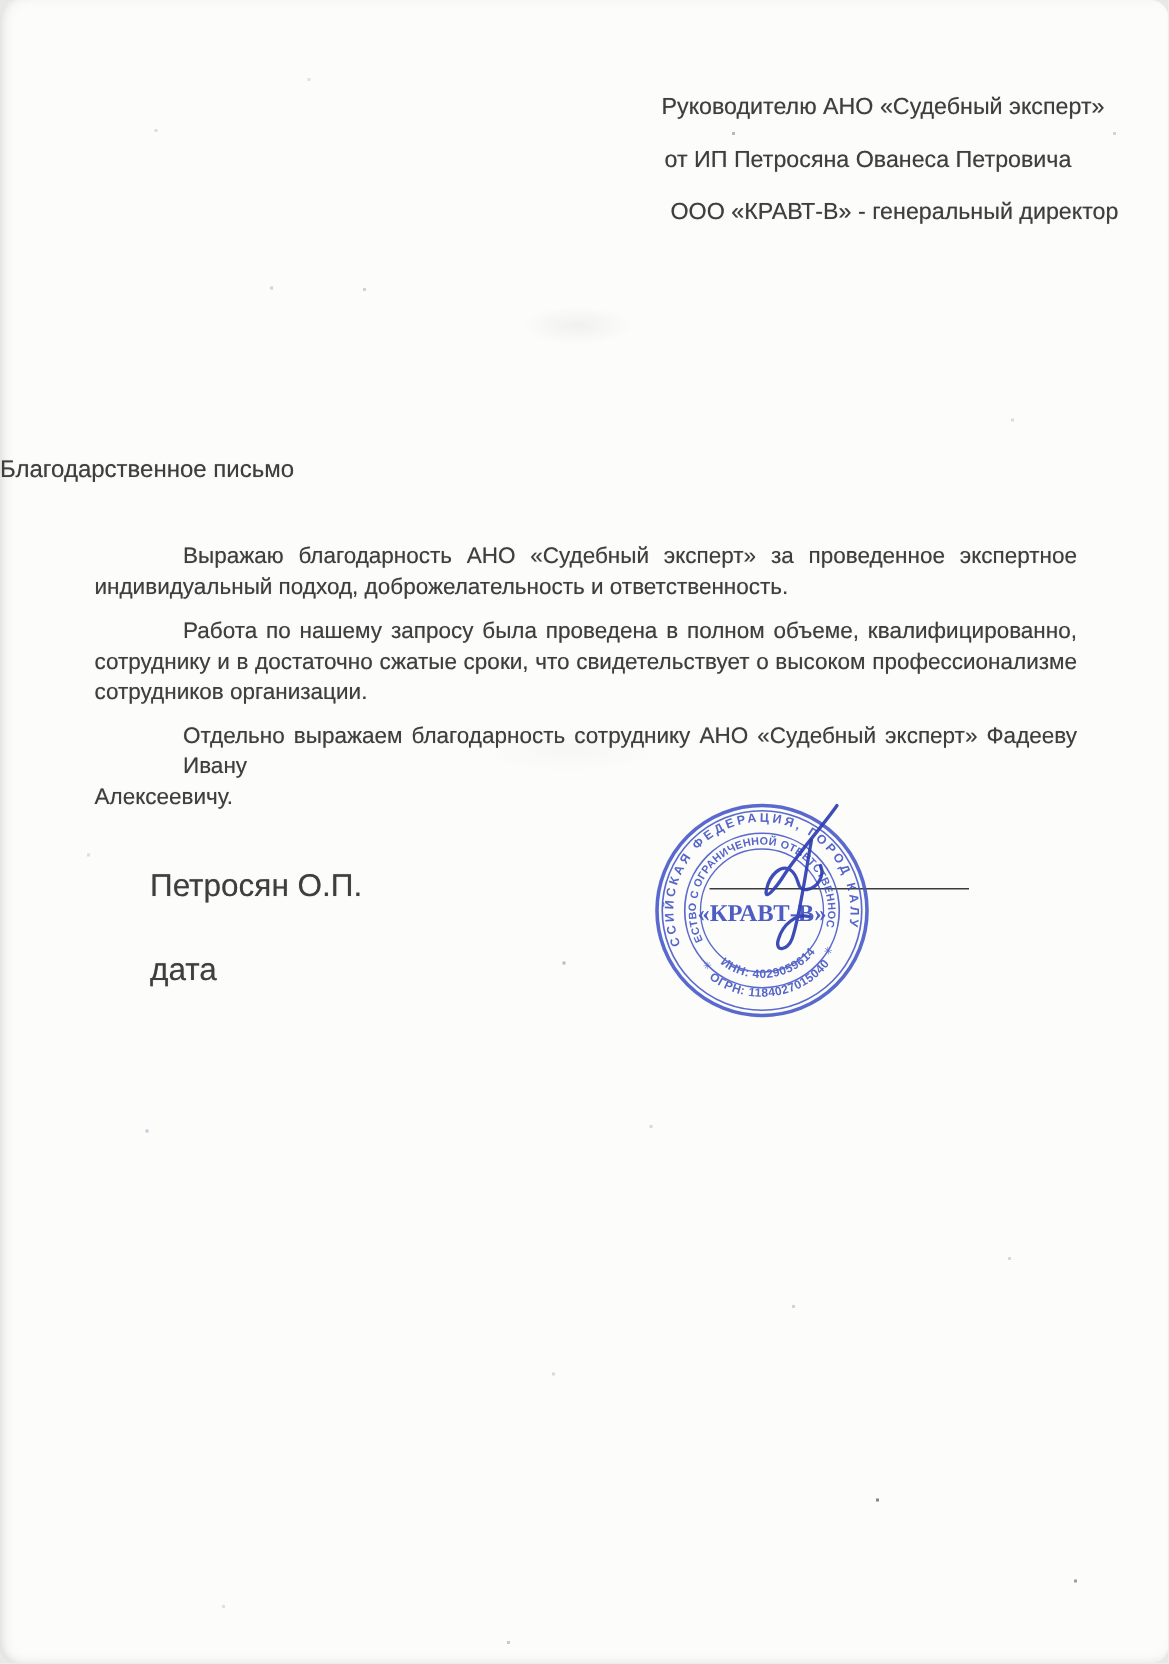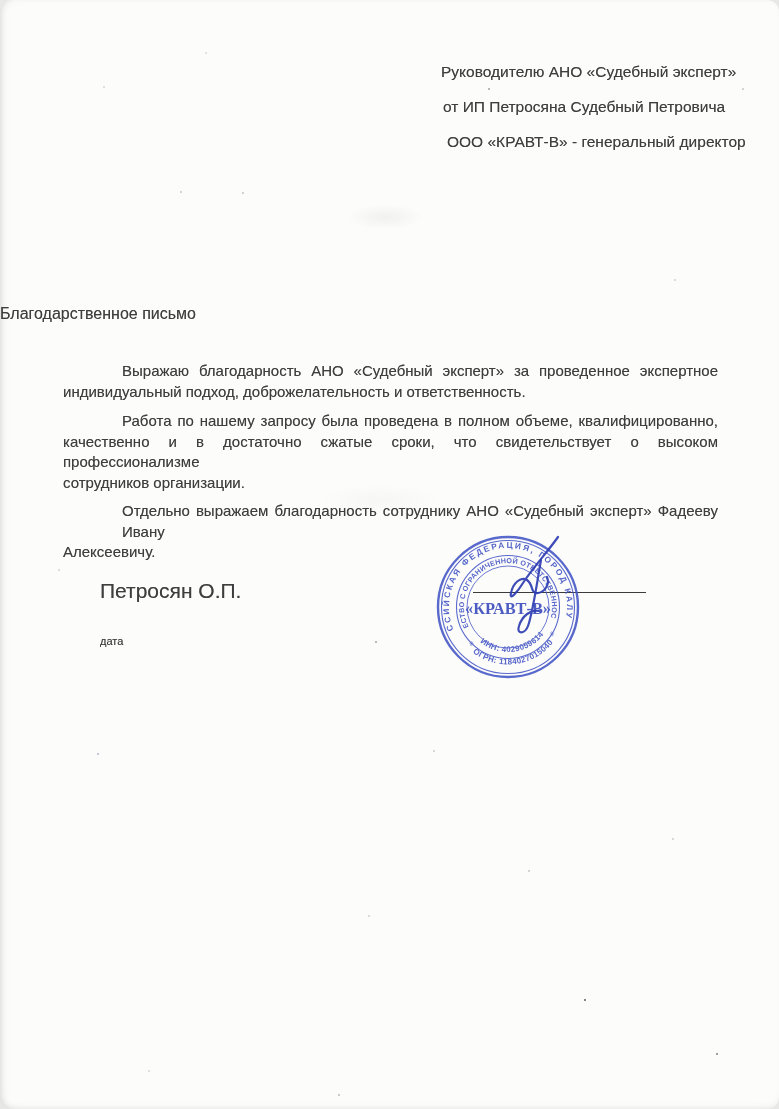--- a/index.html
+++ b/index.html
@@ -17,21 +17,21 @@
   .header-line:nth-child(3){padding-left:6px;}
   .title{position:absolute;left:0;top:305px;width:779px;text-align:left;font-size:16px;}
   .body-block{position:absolute;left:63px;top:361px;width:655px;font-size:15px;line-height:20.5px;}
   .para{margin:0 0 9px 0;}
   .para.p2{margin-bottom:8px;}
   .bline{text-align:justify;text-align-last:justify;}
   .bline.last{text-align-last:left;}
   .bline.indent{padding-left:59px;}
   .num{font-family:"DejaVu Sans",sans-serif;font-size:16px;letter-spacing:.2px;}
   .sig-name{position:absolute;left:100px;top:579px;font-size:21px;}
-  .date-label{position:absolute;left:100px;top:635px;font-size:11px;}
+  .date-label{position:absolute;left:100px;top:635px;font-size:21px;}
   .sig-line{position:absolute;left:473px;top:592px;width:173px;height:0;border-top:1.6px solid #3c3c3c;}
   .stamp-svg{position:absolute;left:423px;top:522px;width:170px;height:170px;}
   .stamp-ink{opacity:.88;}
   .ring-stroke{fill:none;stroke:#4355c6;}
   .ring-text{fill:#3e50c3;font-family:"Liberation Sans",sans-serif;font-weight:bold;}
   .ring-outer-text{font-size:8.3px;letter-spacing:.4px;}
   .ring-inner-text{font-size:7.2px;letter-spacing:.3px;}
   .ring-num-text{font-size:8px;letter-spacing:.3px;}
   .star-glyph{font-size:7px;fill:#3e50c3;}
   .company-name{fill:#3547bb;font-family:"Liberation Serif",serif;font-weight:bold;font-size:16px;}
@@ -66,34 +66,34 @@
 <body>
 
 <div class="page">
 
   <div class="specks"></div>
   <div class="smudge"></div>
   <div class="smudge2"></div>
 
   <div class="header-block doc-text">
     <div class="header-line">Руководителю АНО «Судебный эксперт»</div>
-    <div class="header-line">от ИП Петросяна Судебный Петровича</div>
+    <div class="header-line">от ИП Петросяна Ованеса Петровича</div>
     <div class="header-line">ООО «КРАВТ-В» - генеральный директор</div>
   </div>
 
   <div class="title doc-text">Благодарственное письмо</div>
 
   <div class="body-block doc-text">
     <div class="para p1">
       <div class="bline indent">Выражаю благодарность АНО «Судебный эксперт» за проведенное экспертное</div>
       <div class="bline last">индивидуальный подход, доброжелательность и ответственность.</div>
     </div>
     <div class="para p2">
       <div class="bline indent">Работа по нашему запросу была проведена в полном объеме, квалифицированно,</div>
-      <div class="bline">качественно и в достаточно сжатые сроки, что свидетельствует о высоком профессионализме</div>
+      <div class="bline">сотруднику и в достаточно сжатые сроки, что свидетельствует о высоком профессионализме</div>
       <div class="bline last">сотрудников организации.</div>
     </div>
     <div class="para p3">
       <div class="bline indent">Отдельно выражаем благодарность сотруднику АНО «Судебный эксперт» Фадееву Ивану</div>
       <div class="bline last">Алексеевичу.</div>
     </div>
   </div>
 
   <div class="sig-name doc-text">Петросян О.П.</div>
 

